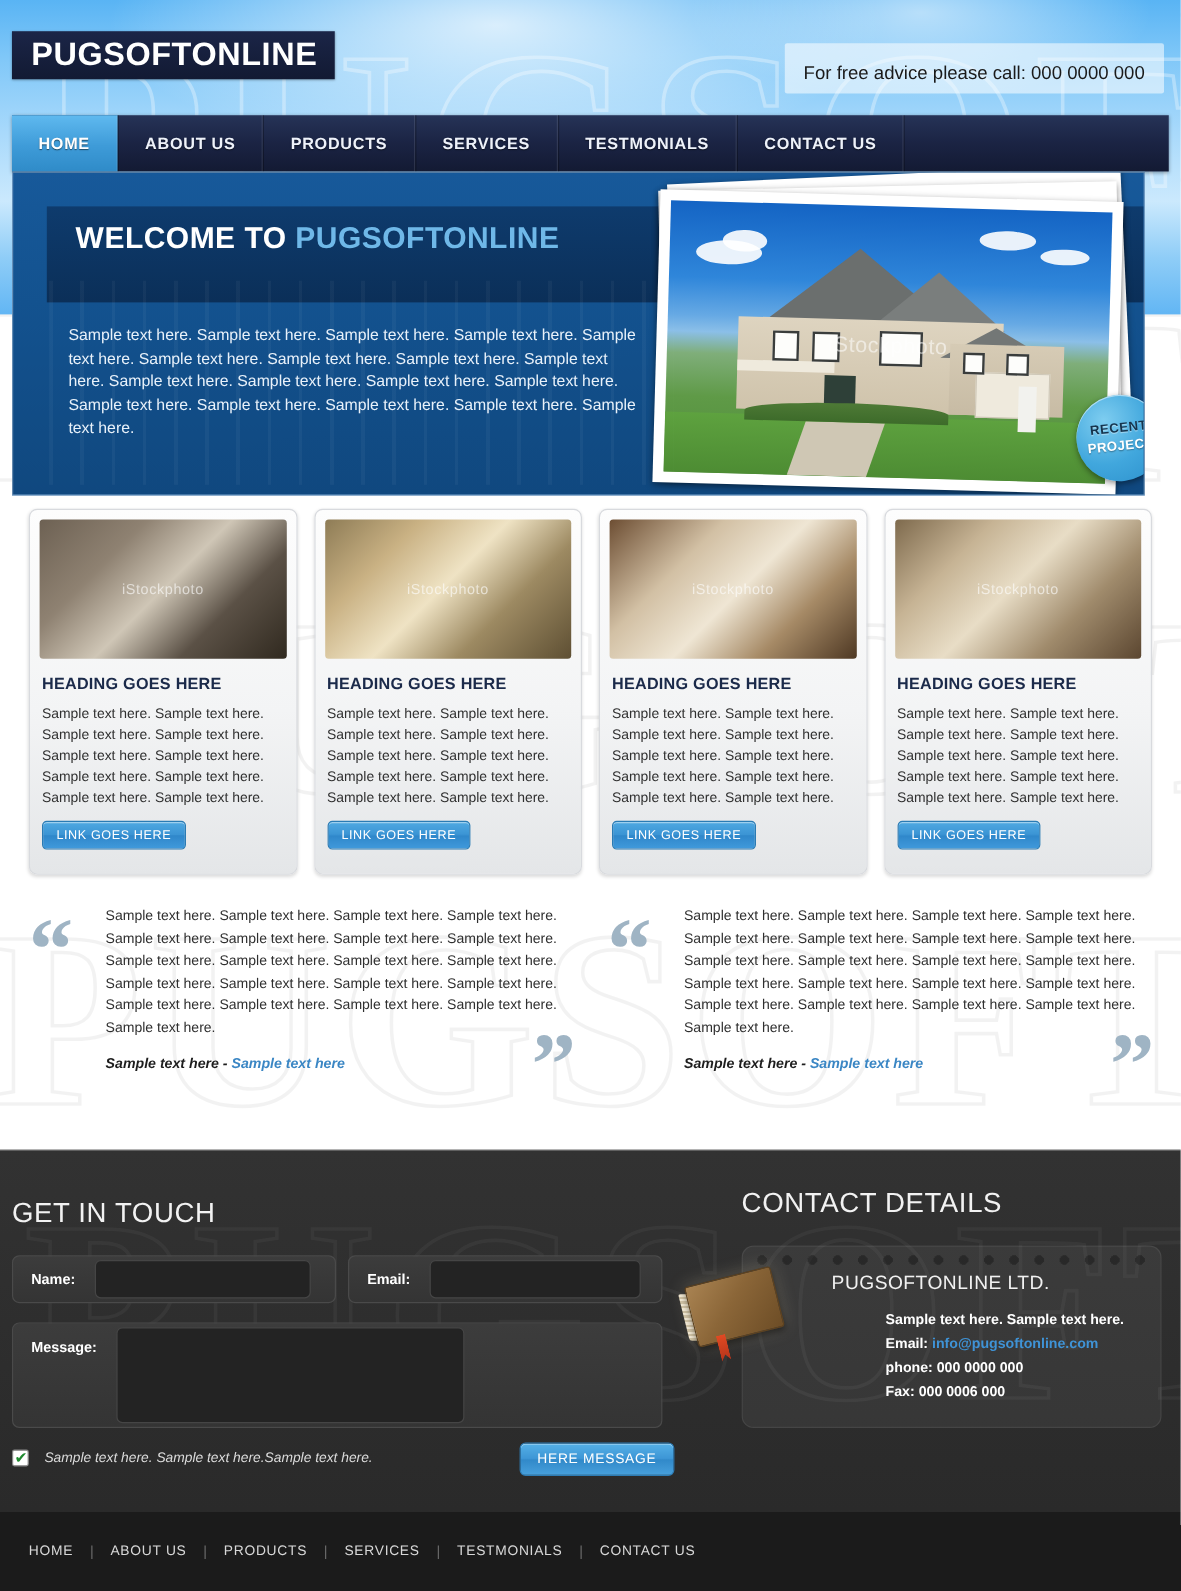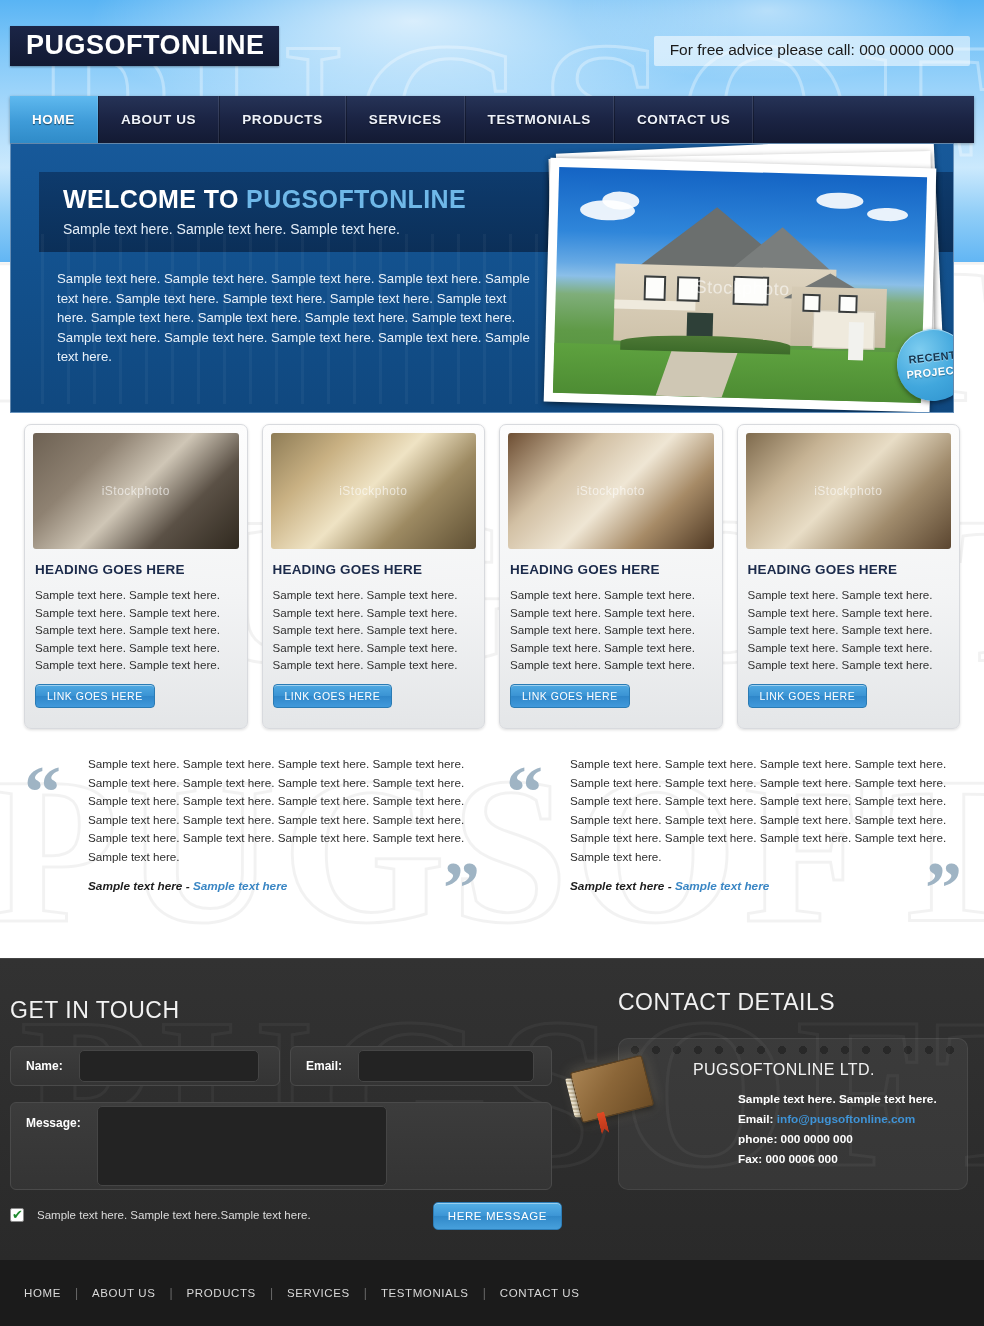--- a/index.html
+++ b/index.html
@@ -61,21 +61,21 @@
     font-size:27px; font-weight:700; letter-spacing:.5px;
     padding:6px 14px 7px 16px;
     line-height:1;
     box-shadow:0 1px 2px rgba(0,0,0,.35);
   }
   .phone-box {
     position:absolute; right:14px; top:36px;
     background:rgba(255,255,255,.55);
     color:#1a1a1a;
     font-size:15.5px;
-    padding:6px 16px 8px 16px;
+    padding:18px 16px 8px 16px;
     line-height:1;
     border-radius:2px;
   }
 
   
   .nav {
     position:absolute; top:96px; left:10px; width:964px; height:47px;
     background:linear-gradient(180deg,#263357 0%, #1b2444 48%, #131a33 100%);
     display:flex; z-index:6;
     box-shadow:0 1px 3px rgba(0,0,0,.35);
@@ -275,21 +275,21 @@
   .f-msg textarea { width:290px; height:80px; resize:none; }
   .consent-row { display:flex; align-items:center; margin-top:18px; }
   .cbox {
     width:14px; height:14px; background:#ffffff; border:1px solid #8a8a8a;
     border-radius:2px; position:relative; cursor:pointer; flex:0 0 auto;
   }
   .cbox::after {
     content:"✔"; position:absolute; left:1px; top:-2px;
     color:#1f8a2f; font-size:13px; line-height:16px;
   }
-  .consent-text { color:#dcdcdc; font-size:11.5px; margin-left:13px; }
+  .consent-text { color:#dcdcdc; font-size:11.5px; margin-left:13px;font-style:italic; }
   .send-btn {
     position:absolute; right:-10px; bottom:-8px;
     background:linear-gradient(180deg,#55b0e6 0%, #3d96d6 48%, #3189c9 52%, #47a0dc 100%);
     border:1px solid #2d7cb5; border-radius:5px;
     color:#ffffff; font-size:11.5px; letter-spacing:.6px;
     padding:7px 14px; cursor:pointer;
     box-shadow:inset 0 1px 0 rgba(255,255,255,.4);
   }
   .consent-wrap { position:relative; width:542px; }
 
@@ -368,21 +368,20 @@
   <div class="nav-item">SERVICES</div>
   <div class="nav-item">TESTMONIALS</div>
   <div class="nav-item">CONTACT US</div>
   <div class="nav-fill"></div>
 </div>
 
 <div class="hero-wrap">
   <div class="hero-card">
     <div class="hero-banner">
       <div class="hero-title"><span>WELCOME TO </span><span class="accent">PUGSOFTONLINE</span></div>
-      <div class="hero-sub">Sample text here. Sample text here. Sample text here.</div>
     </div>
     <div class="hero-body">Sample text here. Sample text here. Sample text here. Sample text here. Sample text here. Sample text here. Sample text here. Sample text here. Sample text here. Sample text here. Sample text here. Sample text here. Sample text here. Sample text here. Sample text here. Sample text here. Sample text here. Sample text here.</div>
 
     <div class="photo-stack">
       <div class="poly p1"></div>
       <div class="poly p2"></div>
       <div class="poly p3">
         <div class="photo-house">
           <div class="h-cloud h-c1"></div>
           <div class="h-cloud h-c2"></div>

